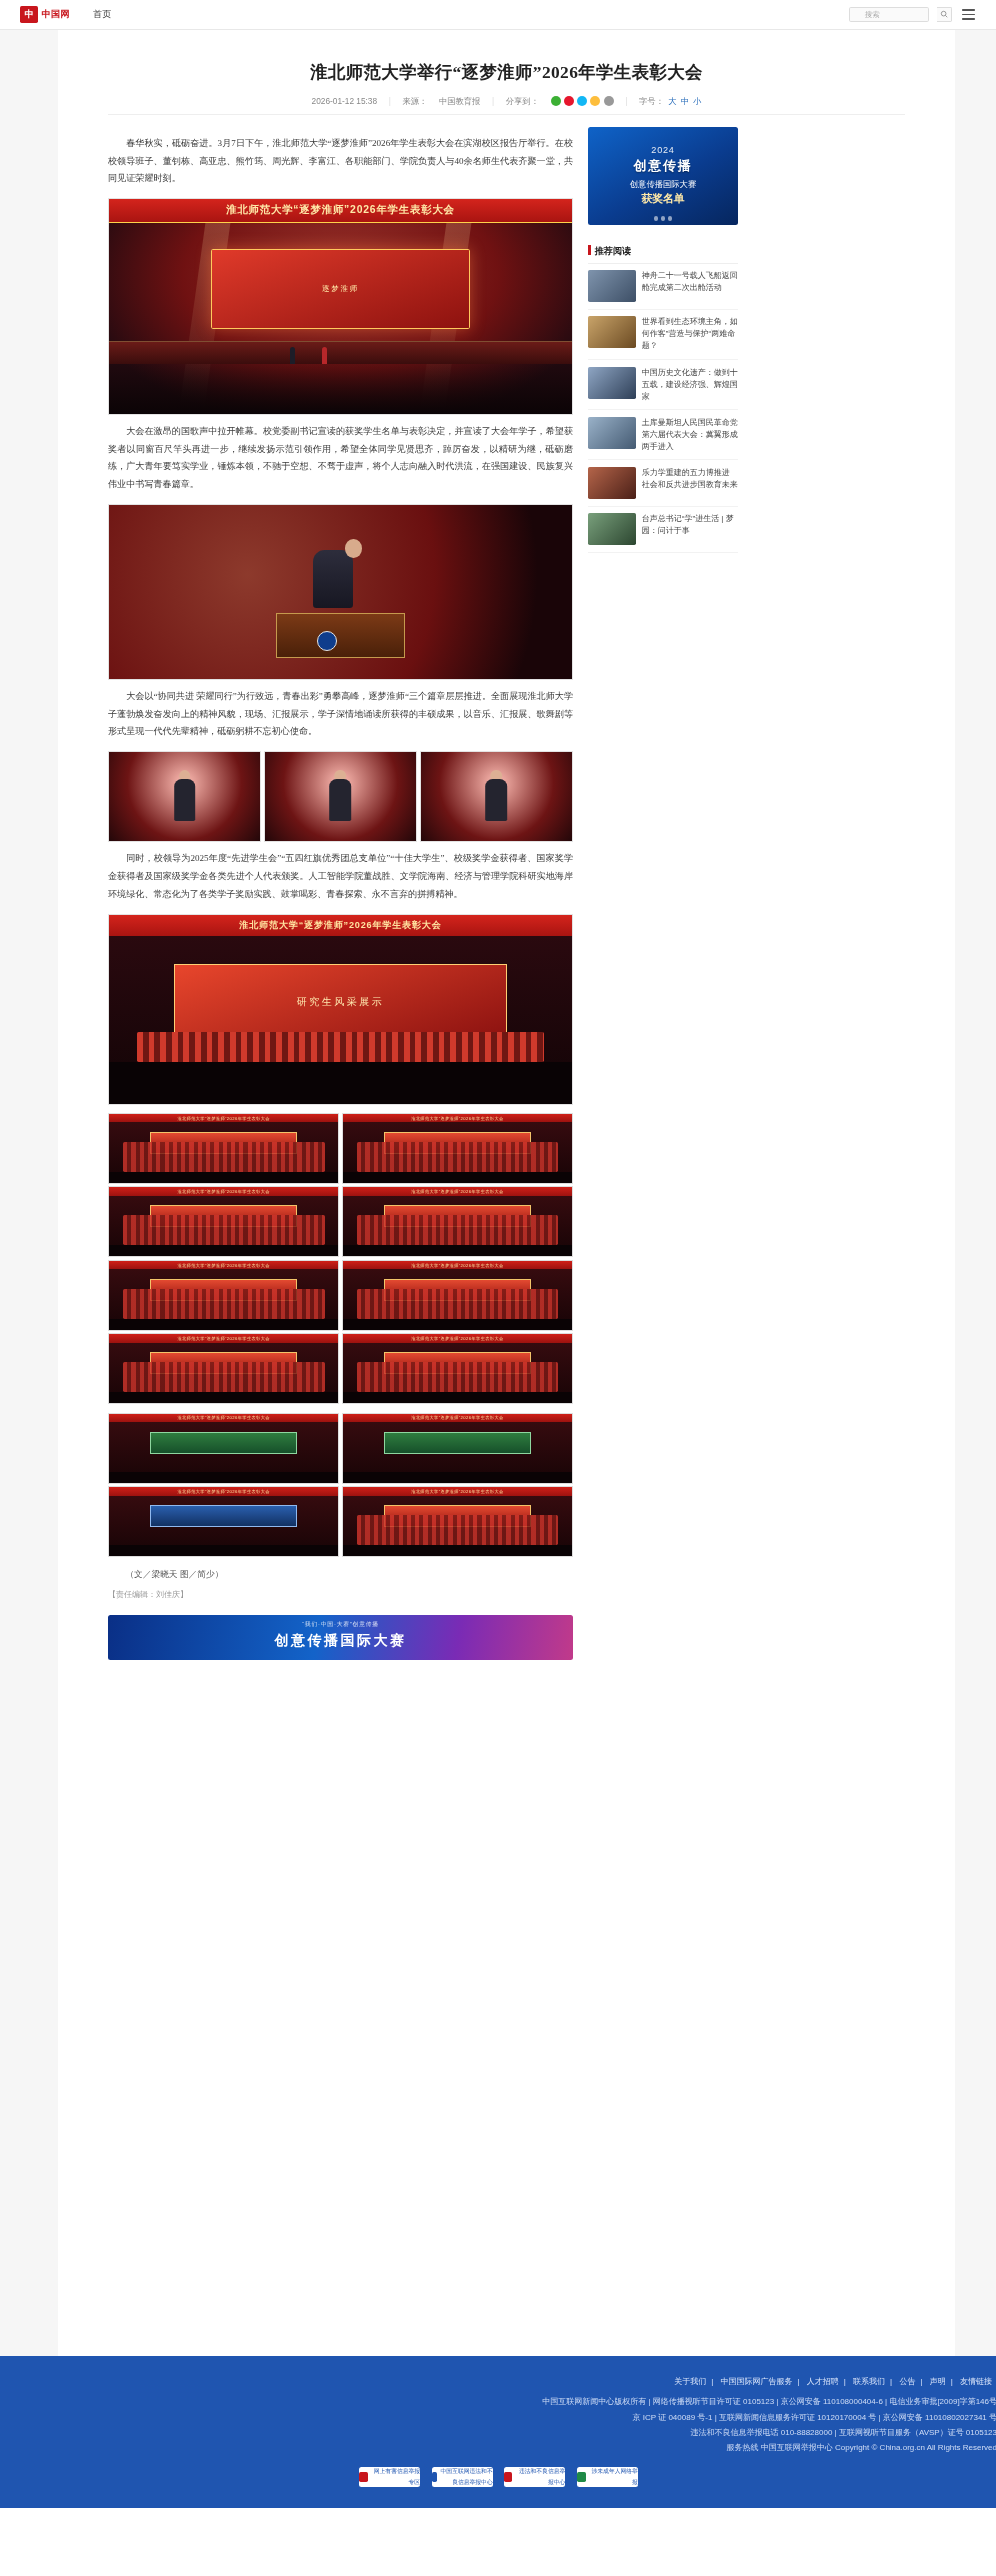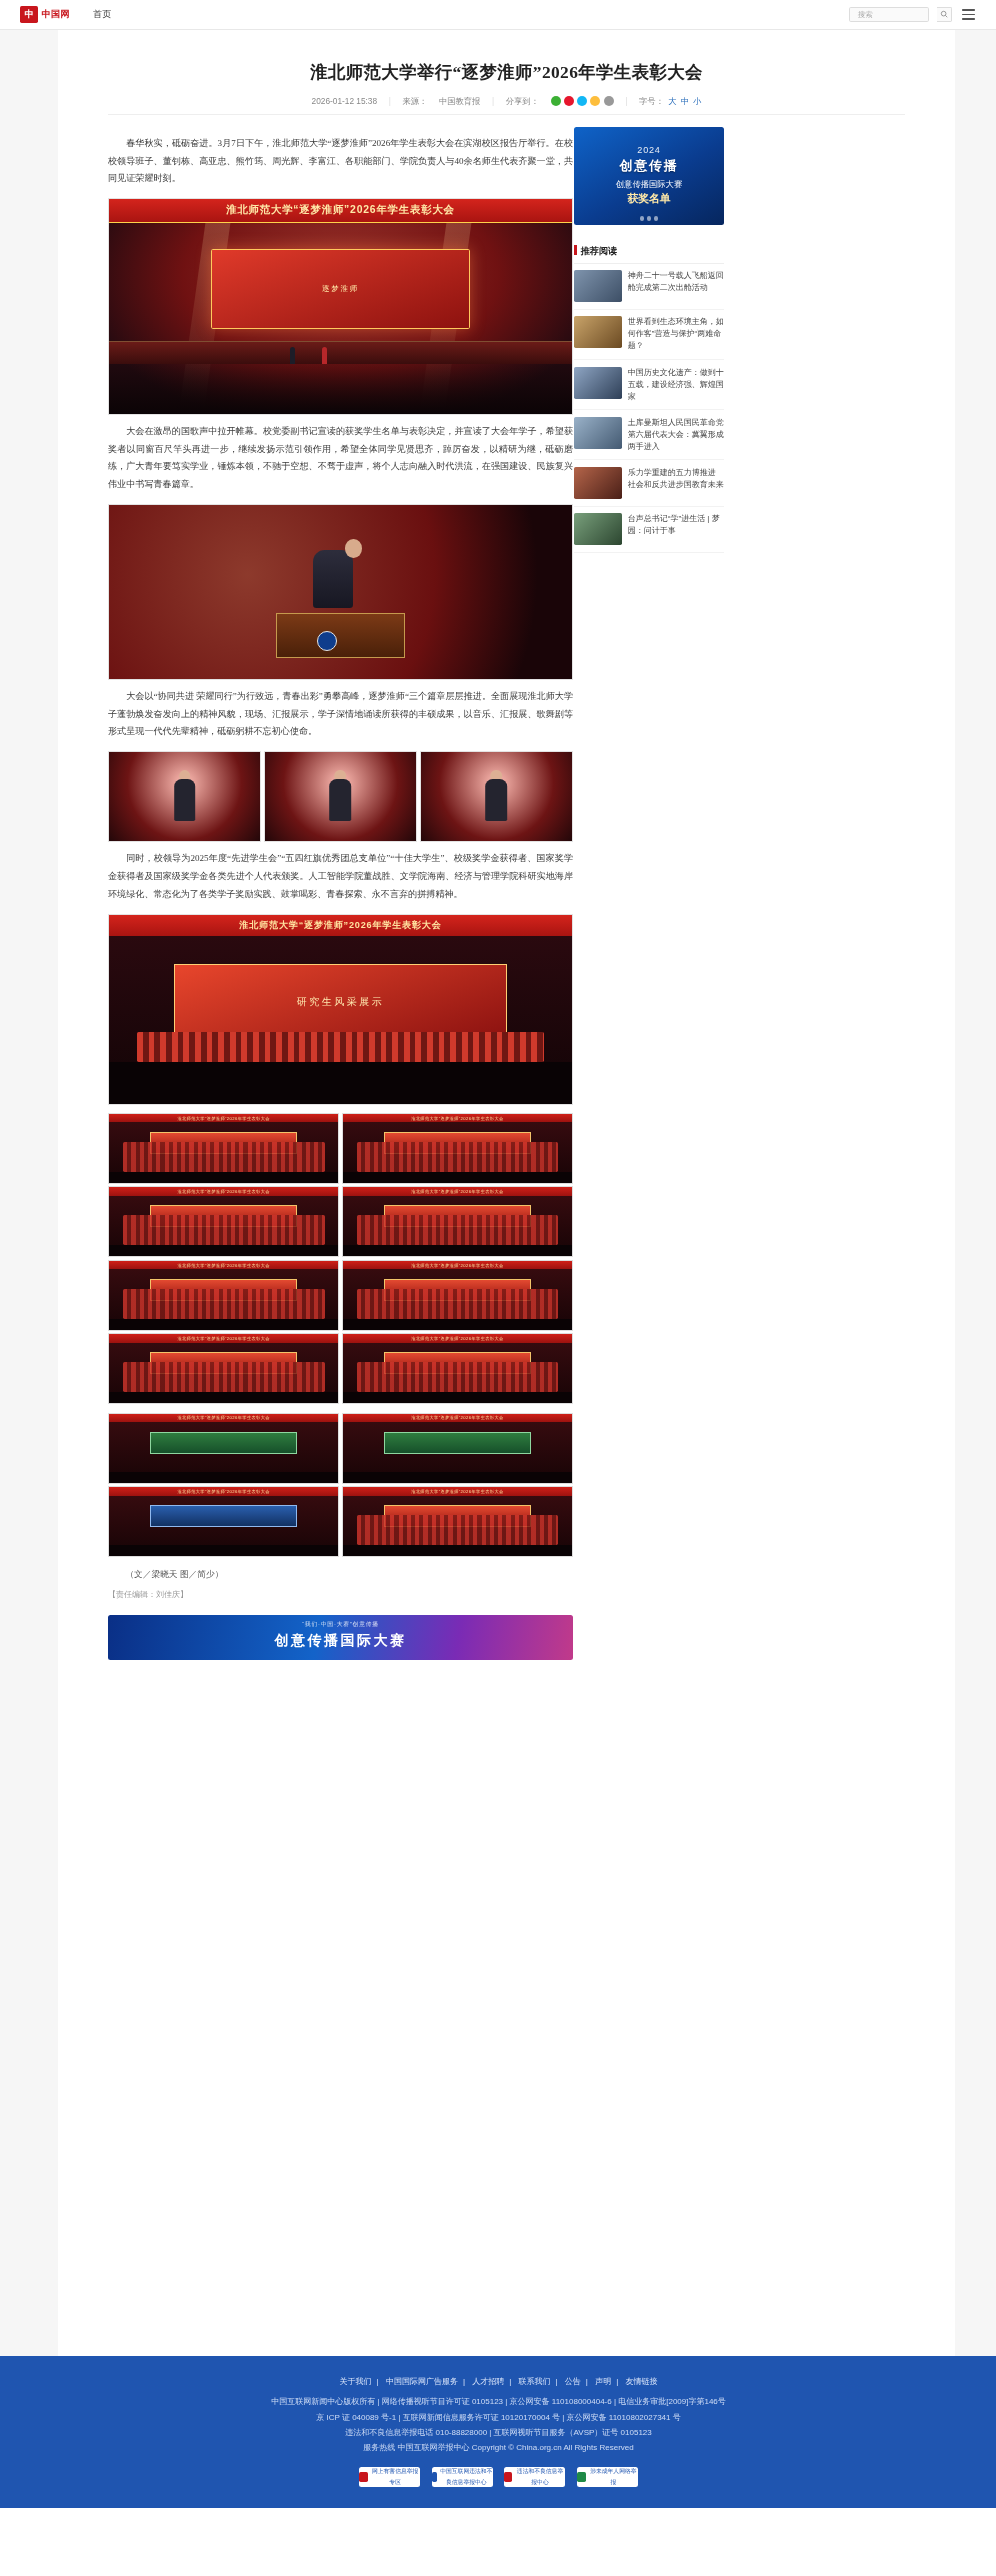--- a/index.html
+++ b/index.html
@@ -48,21 +48,21 @@
   }
   .search-box {
     width:80px; height:15px;
     border:0.8px solid #ddd;
     border-radius:1.7px;
     background:#fafafa;
     font-size:7.5px;
     color:#aaa;
     display:flex;
     align-items:center;
-    padding:0 8px;
+    padding:0 15px;
   }
   .search-icon-btn {
     width:15px;height:15px;border:0.8px solid #ddd;border-left:none;border-radius:0 1.7px 1.7px 0;
     background:#fafafa; display:flex;align-items:center;justify-content:center;
   }
   .hamburger { display:flex; flex-direction:column; gap:2.5px; padding:2.5px 1.7px;}
   .hamburger span { display:block; width:13.3px;height:1.7px;background:#555;border-radius:0.8px;}
 
   
   .page {
@@ -101,21 +101,21 @@
   .meta-row .sep { color:#ddd; }
   .share-icons { display:flex; gap:3.3px; align-items:center;}
   .share-dot {
     width:10px;height:10px;border-radius:50%;
     display:inline-block;
   }
   .font-ctrl { display:flex; gap:4.2px; align-items:center; font-size:8.3px;color:#888;}
   .font-ctrl b { color:#2a6ebb; font-weight:normal;}
 
   
-  .cols { display:flex; gap:1px; margin-top:11.6px; }
+  .cols { display:flex; gap:15px; margin-top:11.6px; }
   .main-col { width:465px; }
   .side-col { width:150px; }
 
   p.para {
     font-family:"Liberation Serif", serif;
     font-size:9.1px;
     line-height:1.95;
     color:#3a3a3a;
     text-indent:2em;
     margin:8.3px 0 10px 0;
@@ -315,21 +315,21 @@
     position:relative;overflow:hidden;
   }
   .bottom-banner .bb-sm { font-size:5.8px;letter-spacing:0.8px;opacity:.85;position:absolute;top:5px;left:50%;transform:translateX(-50%);}
   .bottom-banner .bb-big { font-size:14px;font-weight:bold;letter-spacing:2.5px;margin-top:6.6px;}
 
   
   footer {
     background:#1f55b0;
     color:#dbe6fb;
     padding:18.3px 0 21.6px 0;
-    text-align:center;
+    text-align:right;
     font-size:8px;
     line-height:1.9;
   }
   .f-links { margin-bottom:5px; }
   .f-links span { margin:0 5px; }
   .f-line { opacity:0.92; }
   .badges { display:flex;gap:11.6px;justify-content:center;margin-top:11.6px; }
   .badge {
     width:61px;height:20px;border-radius:2.5px;background:#ffffff;color:#1f55b0;
     font-size:5.8px;display:flex;align-items:center;justify-content:center;gap:2.5px;

